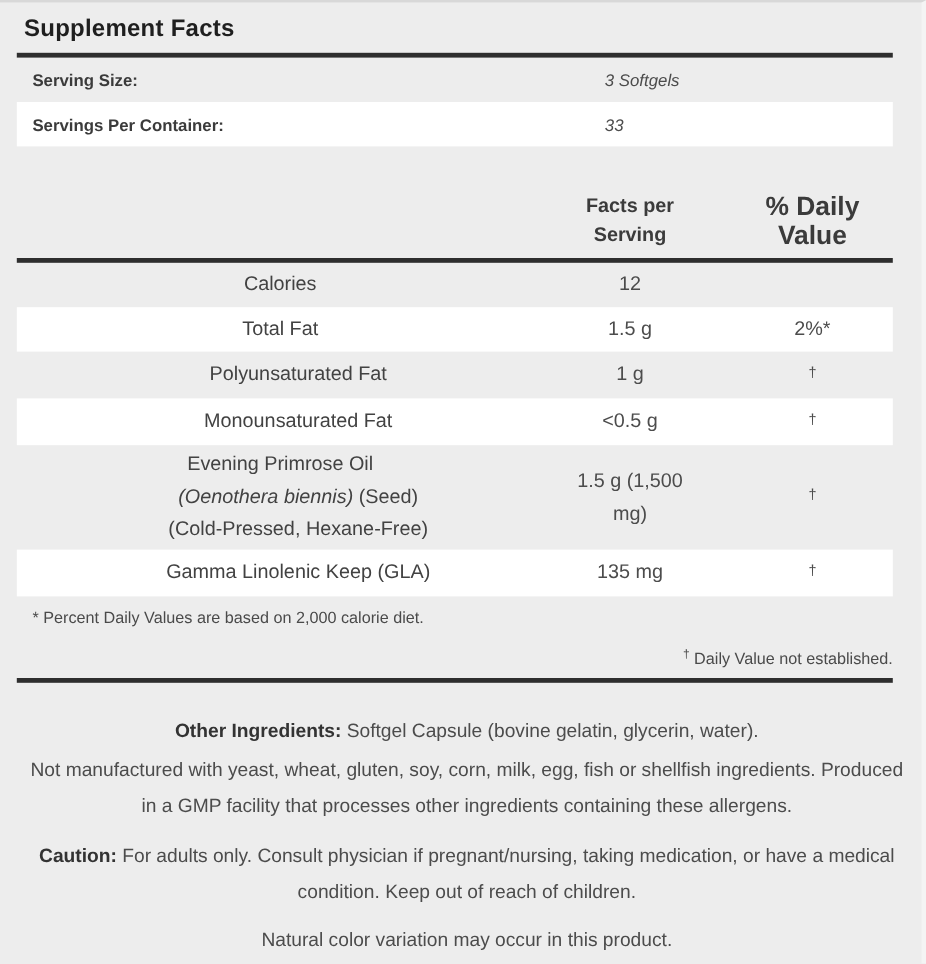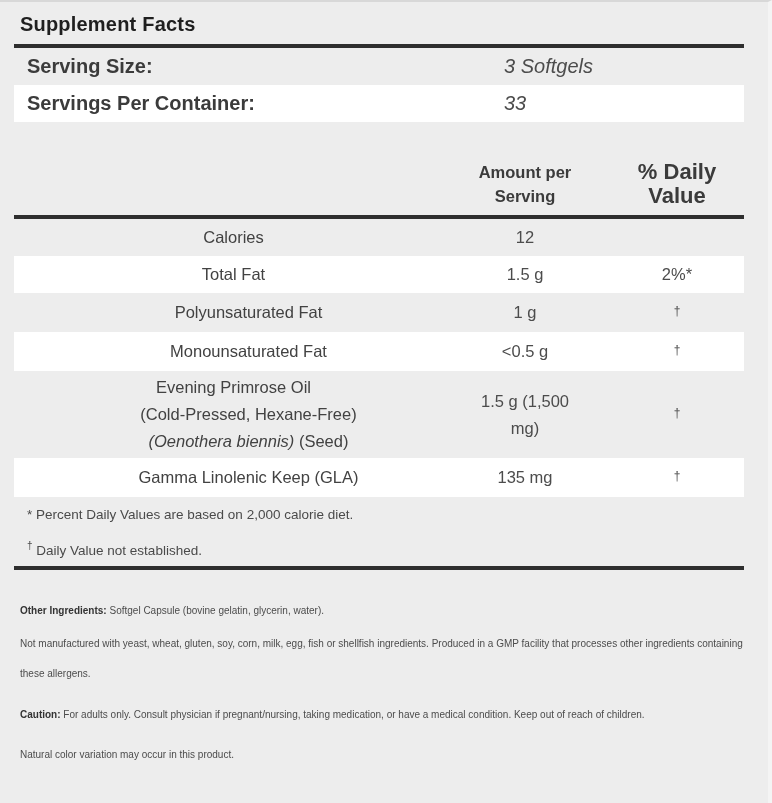--- a/index.html
+++ b/index.html
@@ -29,21 +29,21 @@
     font-weight: 700;
     color: var(--title-text);
     padding: 8px 0 0 6px;
     line-height: 28px;
     letter-spacing: 0.2px;
   }
   .rule { height: 4px; background: var(--rule); }
   .rule-top { margin-top: 6px; }
 
   
-  .serving-row { display: flex; align-items: center; height: 37px; font-size: 20px; }
+  .serving-row { display: flex; align-items: center; height: 37px; font-size: 14px; }
   .serving-row.alt { background: var(--row-highlight); }
   .serving-label { flex: 1; padding-left: 13px; font-weight: 700; color: var(--heading-text); }
   .serving-value { width: 240px; text-align: left; color: var(--body-text); font-style: italic; }
 
   
   .col-header { display: flex; align-items: flex-end; margin-top: 38px; padding-bottom: 7px; }
   .col-spacer { flex: 1; }
   .amount-head { width: 170px; text-align: center; font-weight: 700; color: var(--heading-text); font-size: 16.5px; line-height: 24px; }
   .dv-head { width: 134px; text-align: center; font-weight: 700; color: var(--heading-text); font-size: 22px; line-height: 24px; }
 
@@ -58,26 +58,26 @@
   .dagger { font-size: 12px; position: relative; top: -3px; }
 
   .epo-row { padding: 3px 0; }
   .epo-row .n-name { line-height: 27px; }
   .epo-sub { padding-left: 30px; }
   .epo-amt { line-height: 27px; }
 
   
   .footnote { padding-left: 13px; font-size: 13.5px; color: #4a4a4a; line-height: 17px; }
   .footnote-1 { margin-top: 9px; }
-  .footnote-2 { margin-top: 14px; }
+  .footnote-2 { margin-top: 14px; text-align: right; }
   .footnote sup { font-size: 10px; }
   .rule-bottom { margin-top: 7px; }
 
   
-  .info { margin: 26px 10px 0 20px; font-size: 10px; line-height: 30px; color: var(--body-text); }
+  .info { margin: 26px 10px 0 20px; font-size: 16px; line-height: 30px; color: var(--body-text); text-align: center; }
   .info p b { color: #333333; }
   .p-allergen { margin-top: 3px; }
   .p-caution { margin-top: 11px; }
   .p-colornote { margin-top: 10px; }
 </style>
 </head>
 <body>
 
 <div class="panel">
 
@@ -89,21 +89,21 @@
     <span class="serving-value">3 Softgels</span>
   </div>
   <div class="serving-row alt">
     <span class="serving-label">Servings Per Container:</span>
     <span class="serving-value">33</span>
   </div>
 
   <div class="col-header">
     <div class="col-spacer"></div>
     <div class="amount-head">
-      <div>Amount per</div>
+      <div>Facts per</div>
       <div>Serving</div>
     </div>
     <div class="dv-head">% Daily Value</div>
   </div>
   <div class="rule"></div>
 
   <div class="nrow">
     <div class="n-name">Calories</div>
     <div class="n-amt">12</div>
     <div class="n-dv"></div>
@@ -123,22 +123,22 @@
 
   <div class="nrow alt tall">
     <div class="n-name indent">Monounsaturated Fat</div>
     <div class="n-amt">&lt;0.5 g</div>
     <div class="n-dv"><span class="dagger">†</span></div>
   </div>
 
   <div class="nrow epo-row">
     <div class="n-name">
       <div>Evening Primrose Oil</div>
+      <div class="epo-sub"><i>(Oenothera biennis)</i><span> (Seed)</span></div>
       <div class="epo-sub">(Cold-Pressed, Hexane-Free)</div>
-      <div class="epo-sub"><i>(Oenothera biennis)</i><span> (Seed)</span></div>
     </div>
     <div class="n-amt epo-amt">
       <div>1.5 g (1,500</div>
       <div>mg)</div>
     </div>
     <div class="n-dv"><span class="dagger">†</span></div>
   </div>
 
   <div class="nrow alt tall">
     <div class="n-name indent">Gamma Linolenic Keep (GLA)</div>

